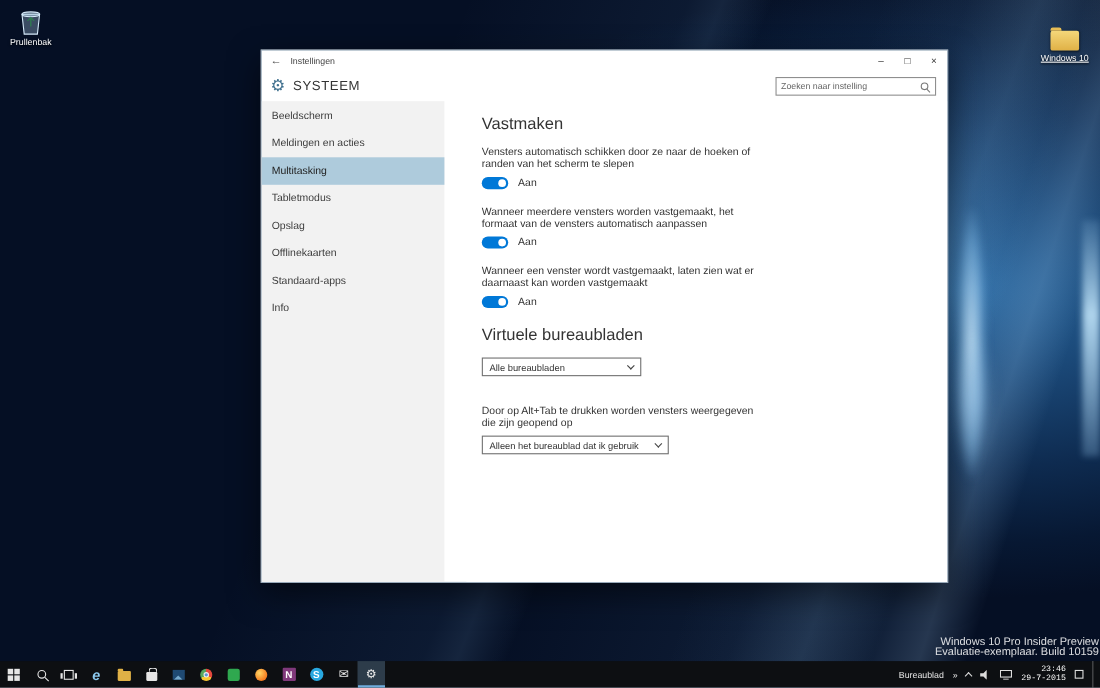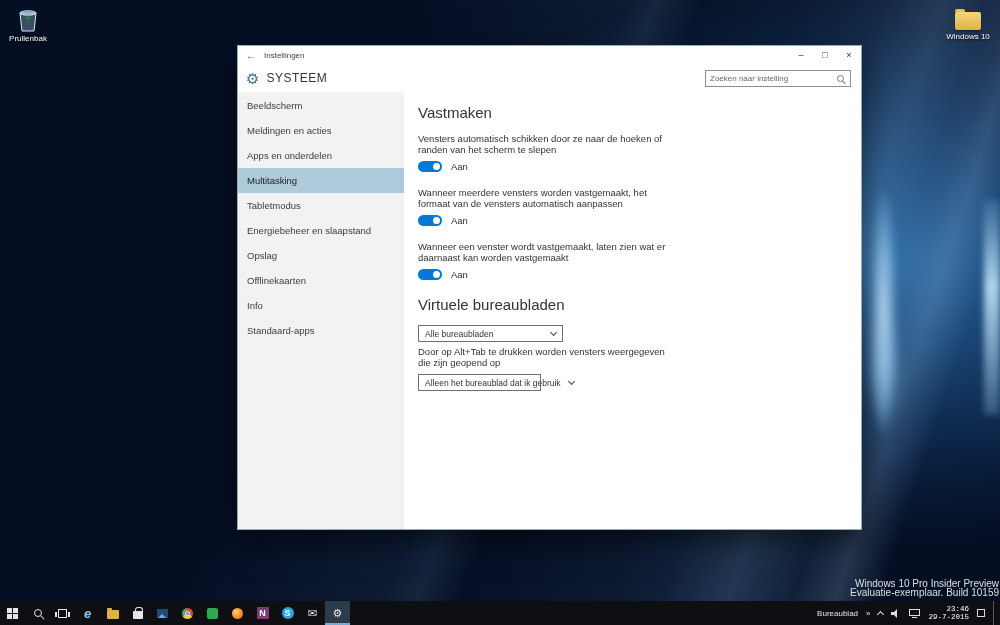--- a/index.html
+++ b/index.html
@@ -29,21 +29,21 @@
     filter:blur(3px); }
   .glow3 { right:96px; top:300px; width:40px; height:130px; border-radius:12px;
     background:radial-gradient(ellipse at center, rgba(170,215,250,0.55), transparent 70%);
     filter:blur(6px); }
 
   
   .desk-icon { position:absolute; width:56px; text-align:center; color:#fff; font-size:8px;
     text-shadow:0 1px 2px rgba(0,0,0,0.9); cursor:default; }
   .desk-icon .art { height:26px; display:flex; align-items:flex-end; justify-content:center; margin-bottom:2px; }
   .icon-recycle { left:0px; top:6px; }
-  .icon-win10 { left:940px; top:4px; }
+  .icon-win10 { left:940px; top:20px;text-decoration:underline; }
   .folder-big { width:26px; height:18px; background:linear-gradient(180deg,#f4d77a,#e0b146); border-radius:2px; position:relative; box-shadow:0 1px 2px rgba(0,0,0,0.5); }
   .folder-big:before { content:''; position:absolute; top:-3px; left:0; width:10px; height:3px; background:#e7bd55; border-radius:2px 2px 0 0; }
 
   
   .watermark { position:absolute; right:1px; bottom:28px; text-align:right;
     color:rgba(255,255,255,0.85); font-size:10px; line-height:9px; }
 
   
   .win { position:absolute; left:237px; top:45px; width:625px; height:485px;
     background:#fff; border:1px solid rgba(70,100,130,0.55);
@@ -59,40 +59,40 @@
   .gear-logo { font-size:15px; color:#41718f; margin-right:7px; line-height:1; }
   .section-title { font-size:12px; color:#333; letter-spacing:0.5px; }
   .search-box { margin-left:auto; width:146px; height:17px; border:1px solid #8f8f8f; background:#fff;
     display:flex; align-items:center; padding:0 4px; }
   .search-box input { flex:1; border:none; outline:none; font-size:8px; color:#333; background:transparent;
     font-family:"Liberation Sans","DejaVu Sans",sans-serif; }
   .search-box input::placeholder { color:#666; }
   .mag { width:7px; height:7px; border:1px solid #777; border-radius:50%; position:relative; flex:0 0 auto; margin-right:2px; }
   .mag:after { content:''; position:absolute; width:4px; height:1px; background:#777; transform:rotate(45deg); bottom:-2px; right:-3px; }
 
-  .win-body { flex:1; display:flex; min-height:0; }
+  .win-body { flex:1; display:flex; min-height:0;gap:20px; }
   .sidebar { width:166px; background:#f2f2f2; padding-top:1px; flex:0 0 auto; }
   .side-item { height:25px; display:flex; align-items:center; padding-left:9px;
     font-size:9.5px; color:#3c3c3c; cursor:pointer; }
   .side-item.selected { background:var(--sidebar-selected, #aecbdc); color:#222; }
   .content { flex:1; background:#fff; padding:8px 20px 0 14px; overflow:hidden; }
   .content h1 { font-size:15px; font-weight:400; color:#333; margin:4px 0 12px; }
   .content h1.second { margin-top:16px; }
   .desc { font-size:9.5px; line-height:11px; color:#333; max-width:258px; margin-bottom:6px; }
   .toggle-row { display:flex; align-items:center; margin-bottom:15px; }
   .toggle { width:24px; height:11px; border-radius:6px; background:var(--accent, #0078d7); position:relative; cursor:pointer; }
   .toggle .knob { position:absolute; top:2px; right:2px; width:7px; height:7px; border-radius:50%; background:#fff; }
   .toggle-state { font-size:9.5px; color:#333; margin-left:9px; }
   .dropdown { height:17px; border:1px solid #707070; background:#fff; display:flex; align-items:center;
-    justify-content:space-between; padding:0 6px; margin-bottom:4px; cursor:pointer; }
+    justify-content:space-between; padding:0 6px; margin-bottom:26px; cursor:pointer; }
   .dropdown .val { font-size:8.5px; color:#333; white-space:nowrap; }
   .chev-down { width:5px; height:5px; border-right:1px solid #444; border-bottom:1px solid #444;
     transform:rotate(45deg); margin-top:-3px; margin-left:8px; flex:0 0 auto; }
   .dd1 { width:145px; }
-  .dd2 { width:123px; }
+  .dd2 { width:170px; }
 
   
   .taskbar { position:absolute; left:0; right:0; bottom:0; height:24px;
     background:var(--taskbar-bg, #0d0f12); display:flex; align-items:stretch; z-index:5; }
   .tb-left { display:flex; align-items:stretch; }
   .tb-slot { width:25px; display:flex; align-items:center; justify-content:center; cursor:pointer; position:relative; }
   .tb-slot.active { background:rgba(130,180,220,0.28); box-shadow:inset 0 -2px 0 rgba(120,185,237,0.9); }
   .glyph { color:#e9e9e9; font-size:11px; line-height:1; }
   .glyph.edge { color:#8cc9ee; font-weight:bold; font-size:13px; font-style:italic; }
   .glyph.note { color:#fff; background:#80397b; width:12px; height:12px; font-size:9px; font-weight:bold;
@@ -177,28 +177,26 @@
       <div class="search-box">
         <input placeholder="Zoeken naar instelling" style="">
         <span class="mag"></span>
       </div>
     </div>
 
     <div class="win-body">
       <div class="sidebar">
         <div class="side-item">Beeldscherm</div>
         <div class="side-item">Meldingen en acties</div>
-        <div class="side-item">Apps en onderdelen</div>
         <div class="side-item selected">Multitasking</div>
         <div class="side-item">Tabletmodus</div>
-        <div class="side-item">Energiebeheer en slaapstand</div>
         <div class="side-item">Opslag</div>
         <div class="side-item">Offlinekaarten</div>
+        <div class="side-item">Standaard-apps</div>
         <div class="side-item">Info</div>
-        <div class="side-item">Standaard-apps</div>
       </div>
 
       <div class="content">
         <h1>Vastmaken</h1>
 
         <p class="desc">Vensters automatisch schikken door ze naar de hoeken of randen van het scherm te slepen</p>
         <div class="toggle-row">
           <div class="toggle">
               <div class="knob"></div>
             </div>

